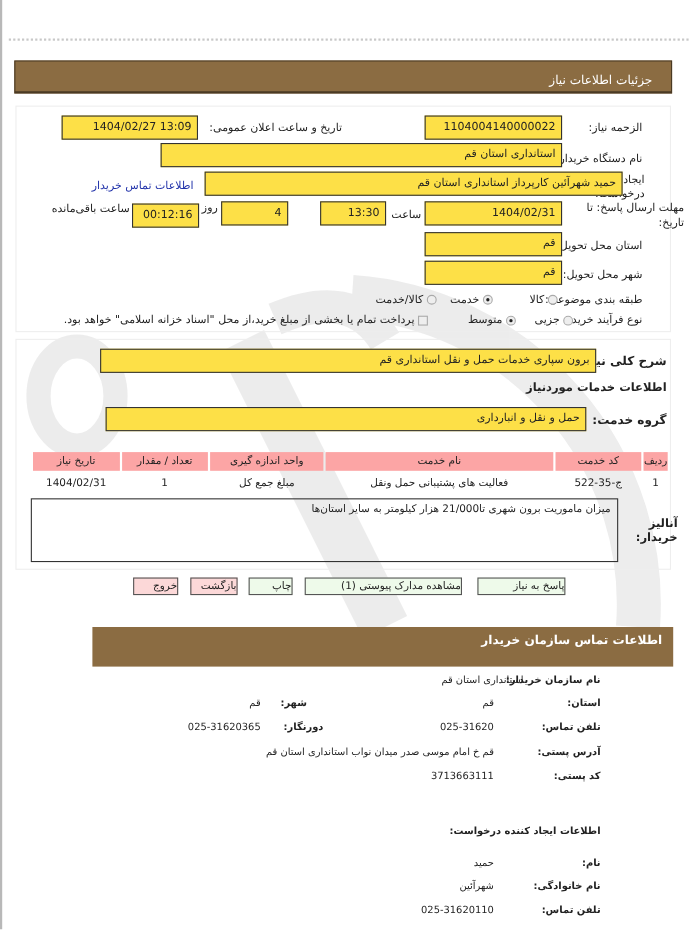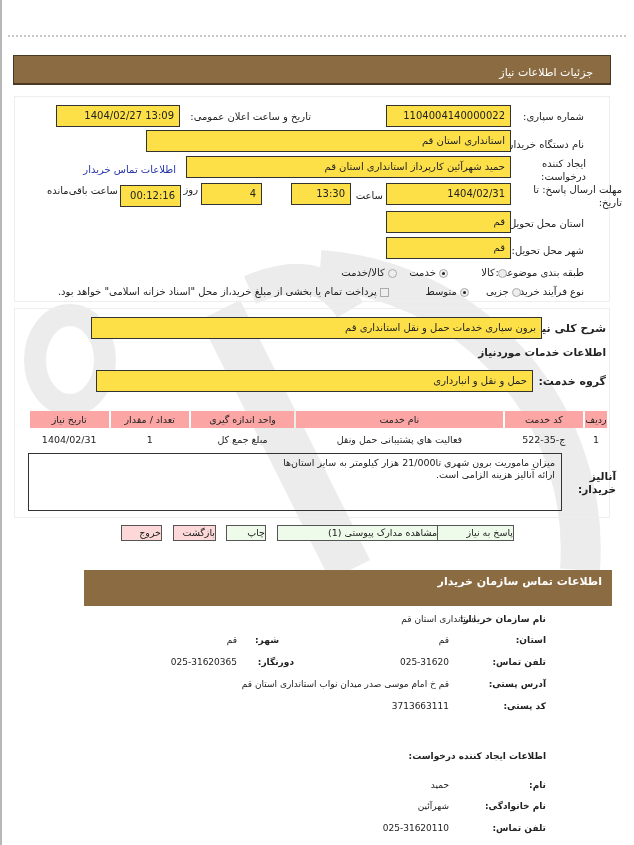--- a/index.html
+++ b/index.html
@@ -64,30 +64,30 @@
   <ellipse cx="50" cy="110" rx="35" ry="45" stroke="#999" stroke-width="22" fill="none"></ellipse>
   <path d="M230 40 Q300 10 330 60" stroke="#999" stroke-width="30" fill="none"></path>
 </svg>
 
 <div class="header-bar">
   <span>جزئیات اطلاعات نیاز</span>
 </div>
 
 <div class="panel"></div>
 
-<div class="lbl" style="right:50px;top:111px">شماره سپاری:</div>
+<div class="lbl" style="right:50px;top:111px">الزحمه نیاز:</div>
 <div class="box ltr" style="left:386px;top:105px;width:125px">1104004140000022</div>
 <div class="lbl" style="right:323px;top:111px">تاریخ و ساعت اعلان عمومی:</div>
 <div class="box ltr" style="left:56px;top:105px;width:124px">1404/02/27 13:09</div>
 
 <div class="lbl" style="right:50px;top:139px">نام دستگاه خریدار:</div>
 <div class="box" style="left:146px;top:130px;width:365px">استانداری استان قم</div>
 
 <div class="lbl" style="right:48px;top:157px;white-space:normal;width:75px;line-height:13px">ایجاد کننده درخواست:</div>
-<div class="box" style="left:186px;top:156px;width:325px">حمید شهرآئین کارپرداز استانداری استان قم</div>
+<div class="box" style="left:186px;top:156px;width:380px">حمید شهرآئین کارپرداز استانداری استان قم</div>
 <div class="lbl link" style="right:458px;top:164px">اطلاعات تماس خریدار</div>
 
 <div class="lbl" style="right:12px;top:183px;white-space:normal;width:112px;line-height:13px">مهلت ارسال پاسخ: تا تاریخ:</div>
 <div class="box ltr" style="left:386px;top:183px;width:125px">1404/02/31</div>
 <div class="lbl" style="right:251px;top:190px">ساعت</div>
 <div class="box ltr" style="left:291px;top:183px;width:60px">13:30</div>
 <div class="box ltr" style="left:201px;top:183px;width:61px">4</div>
 <div class="lbl" style="right:436px;top:184px">روز</div>
 <div class="box ltr" style="left:120px;top:185px;width:61px">00:12:16</div>
 <div class="lbl" style="right:516px;top:185px">ساعت باقی‌مانده</div>
@@ -152,25 +152,24 @@
       <td>مبلغ جمع کل</td>
       <td>1</td>
       <td>1404/02/31</td>
     </tr>
   </tbody>
 </table>
 
 <div class="lbl bold" style="right:18px;top:470px;white-space:normal;width:50px;line-height:13px;font-size:10.5px">آنالیز خریدار:</div>
 <div class="notes">
   <div>میزان ماموریت برون شهری تا21/000 هزار کیلومتر به سایر استان‌ها</div>
-  <div>ارائه آنالیز هزینه الزامی است.</div>
 </div>
 
 <div class="btn green" style="left:434px;top:525px;width:80px">پاسخ به نیاز</div>
-<div class="btn green" style="left:277px;top:525px;width:161px">مشاهده مدارک پیوستی (1)</div>
+<div class="btn green" style="left:277px;top:525px;width:143px">مشاهده مدارک پیوستی (1)</div>
 <div class="btn green" style="left:226px;top:525px;width:40px">چاپ</div>
 <div class="btn red" style="left:173px;top:525px;width:43px">بازگشت</div>
 <div class="btn red" style="left:121px;top:525px;width:41px">خروج</div>
 
 <div class="contact-bar">
   <span>اطلاعات تماس سازمان خریدار</span>
 </div>
 
 <div class="cl bold" style="right:88px;top:614px">نام سازمان خریدار:</div>
 <div class="cl" style="right:158px;top:614px">استانداری استان قم</div>

